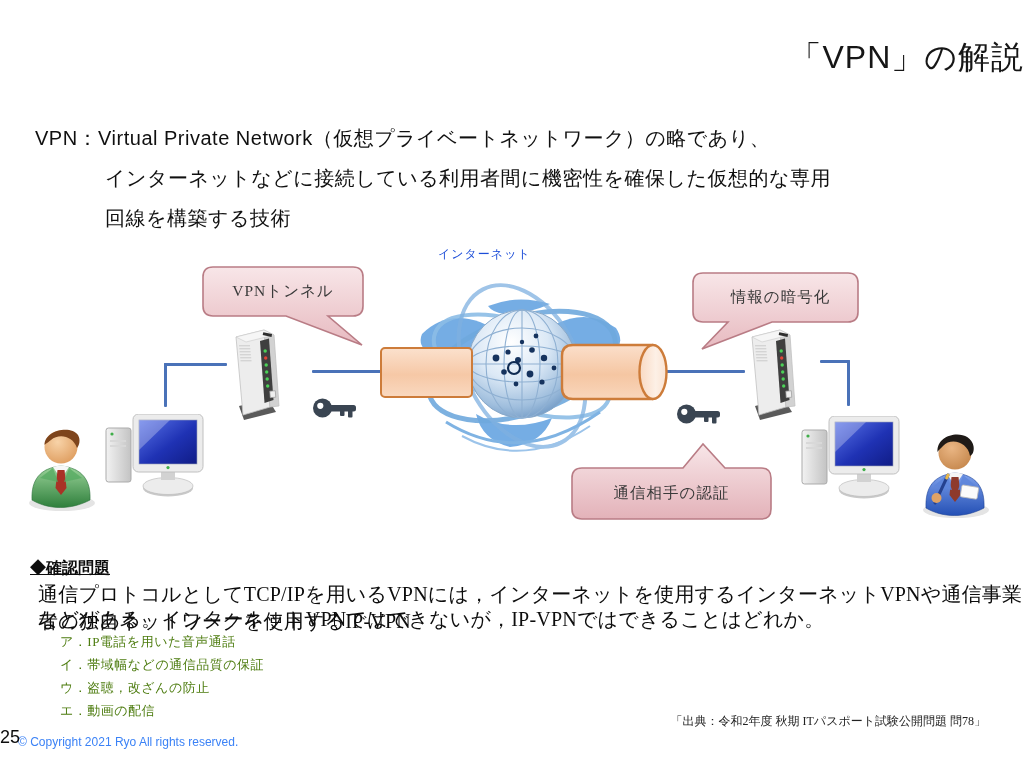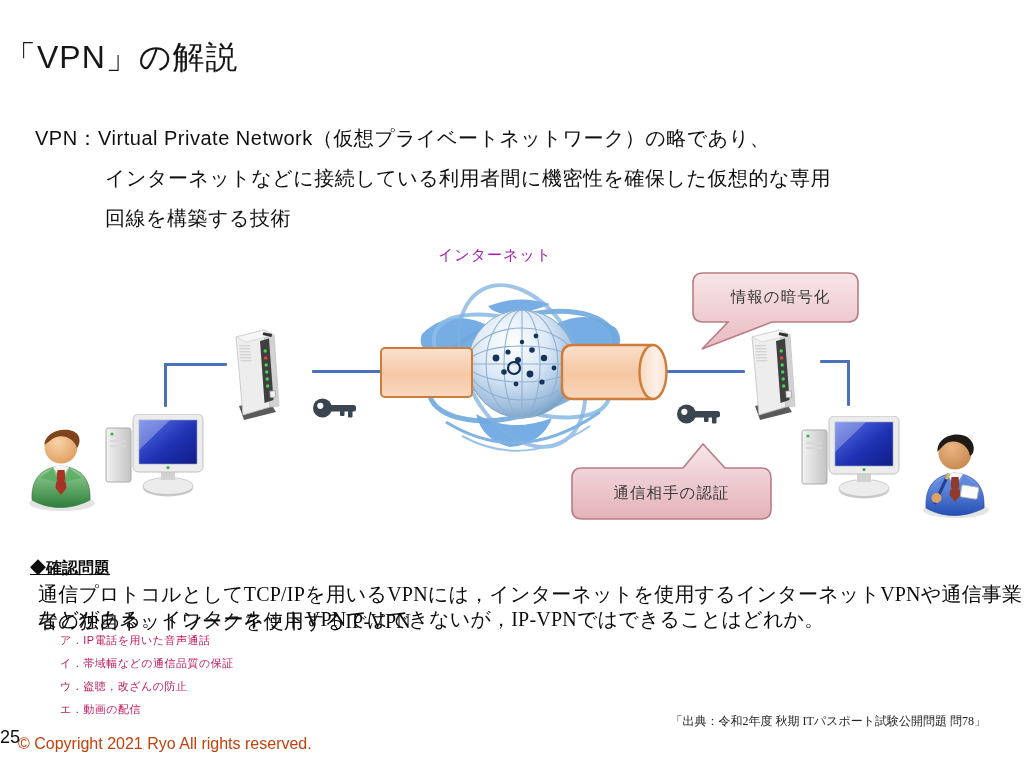--- a/index.html
+++ b/index.html
@@ -2,46 +2,46 @@
 <html><head>
 <meta charset="utf-8">
 <style>
   html,body{margin:0;padding:0;background:#888;}
   .slide{
     position:relative;width:1024px;height:768px;background:#ffffff;
     font-family:"Liberation Sans",sans-serif;color:#111;overflow:hidden;
   }
   .abs{position:absolute;}
   .title{
-    left:4px;right:0;top:36px;text-align:left;font-size:32px;letter-spacing:1px;
+    left:12px;right:0;top:36px;text-align:right;font-size:32px;letter-spacing:1px;
     color:#161616;font-weight:500;
   }
   .def{font-size:20px;line-height:40px;color:#101010;letter-spacing:0.5px;}
   .def-l1{left:35px;top:118px;}
   .def-l2{left:105px;top:158px;}
   .def-l3{left:105px;top:198px;}
-  .inet-label{left:438px;top:246px;font-size:15px;color:#a21caf;letter-spacing:1px;}
+  .inet-label{left:438px;top:246px;font-size:12px;color:#1d4ed8;letter-spacing:1px;}
   .line{position:absolute;background:#4a72b8;border-radius:1px;z-index:1;}
   .tunnel-left{
     left:380px;top:347px;width:93px;height:51px;z-index:3;border-radius:5px;
     background:linear-gradient(180deg,#fbe0cc 0%,#f6c8a6 55%,#f9d8bf 100%);
     border:2px solid #cd7c3a;box-sizing:border-box;
   }
   .callout{z-index:6;}
   .callout .lbl{
     position:absolute;display:flex;align-items:center;justify-content:center;
     font-family:"Liberation Serif",serif;font-size:15.5px;color:#3a3a3a;letter-spacing:1px;
   }
   .quiz-head{left:30px;top:558px;font-size:16px;font-weight:600;text-decoration:underline;color:#0d0d0d;}
   .quiz-q{font-family:"Liberation Serif",serif;font-size:20px;color:#0d0d0d;letter-spacing:0.2px;}
   .quiz-q1{left:38px;top:581px;}
   .quiz-q2{left:38px;top:606px;}
-  .opt{font-size:11px;color:#be185d;letter-spacing:0.5px;}
+  .opt{font-size:13px;color:#4d7c0f;letter-spacing:0.5px;font-family:Liberation Serif, serif;}
   .src{right:38px;top:713px;font-family:"Liberation Serif",serif;font-size:12px;color:#222;}
-  .copyright{left:18px;top:735px;font-size:16px;color:#c2410c;}
+  .copyright{left:18px;top:735px;font-size:12px;color:#3b82f6;}
   .pageno{left:0;right:0;top:727px;font-size:18px;color:#0d0d0d;}
   svg{display:block;}
 </style>
 </head>
 <body>
 
 <div class="slide">
 
   <div class="abs title">「VPN」の解説</div>
 
@@ -278,20 +278,32 @@
     <path d="M26,62 L39,51 L44,66 Z" fill="#5d85da" opacity="0.85"></path>
     <path d="M68,62 L55,51 L50,66 Z" fill="#5d85da" opacity="0.85"></path>
     <rect x="53" y="62" width="17" height="12" rx="1.5" fill="#fbfbfb" stroke="#b9b9b9" stroke-width="0.8" transform="rotate(9 61 68)"></rect>
     <circle cx="47" cy="29" r="16.5" fill="url(#gFace2)"></circle>
     <path d="M29.5,28 C28,8 62,4 65.5,22 C66.5,28 64,31 62,32 C60,18 43,13 35,22 C31.5,25.5 30.5,26.5 29.5,28 Z" fill="#1f1a17"></path>
     <line x1="27" y1="79" x2="40" y2="51" stroke="#24418f" stroke-width="3" stroke-linecap="round"></line>
     <line x1="38.6" y1="54" x2="40" y2="51" stroke="#e8b84b" stroke-width="3" stroke-linecap="round"></line>
     <circle cx="28.5" cy="74" r="5" fill="#dfa266"></circle>
   </svg>
 
+  <div class="abs callout" style="left:202px;top:266px;width:200px;height:85px;">
+    <svg width="200" height="85" viewBox="0 0 200 85" style="position:absolute;left:0;top:0;">
+      <defs>
+        <linearGradient id="gCall1" x1="0" y1="0" x2="0" y2="1">
+          <stop offset="0%" stop-color="#f8e6e8"></stop>
+            <stop offset="100%" stop-color="#e7bac0"></stop>
+        </linearGradient>
+      </defs>
+      <path d="M11,1 H151 Q161,1 161,11 V40 Q161,50 151,50 H126 L160,79 L84,50 H11 Q1,50 1,40 V11 Q1,1 11,1 Z" fill="url(#gCall1)" stroke="#b97c85" stroke-width="1.6"></path>
+    </svg>
+    <div class="lbl" style="left:0;top:0;width:162px;height:50px;">VPNトンネル</div>
+  </div>
 
   <div class="abs callout" style="left:692px;top:272px;width:200px;height:82px;">
     <svg width="200" height="82" viewBox="0 0 200 82" style="position:absolute;left:0;top:0;">
       <defs>
         <linearGradient id="gCall2" x1="0" y1="0" x2="0" y2="1">
           <stop offset="0%" stop-color="#f8e6e8"></stop>
             <stop offset="100%" stop-color="#e7bac0"></stop>
         </linearGradient>
       </defs>
       <path d="M11,1 H156 Q166,1 166,11 V40 Q166,50 156,50 H80 L10,77 L36,50 H11 Q1,50 1,40 V11 Q1,1 11,1 Z" fill="url(#gCall2)" stroke="#b97c85" stroke-width="1.6"></path>

